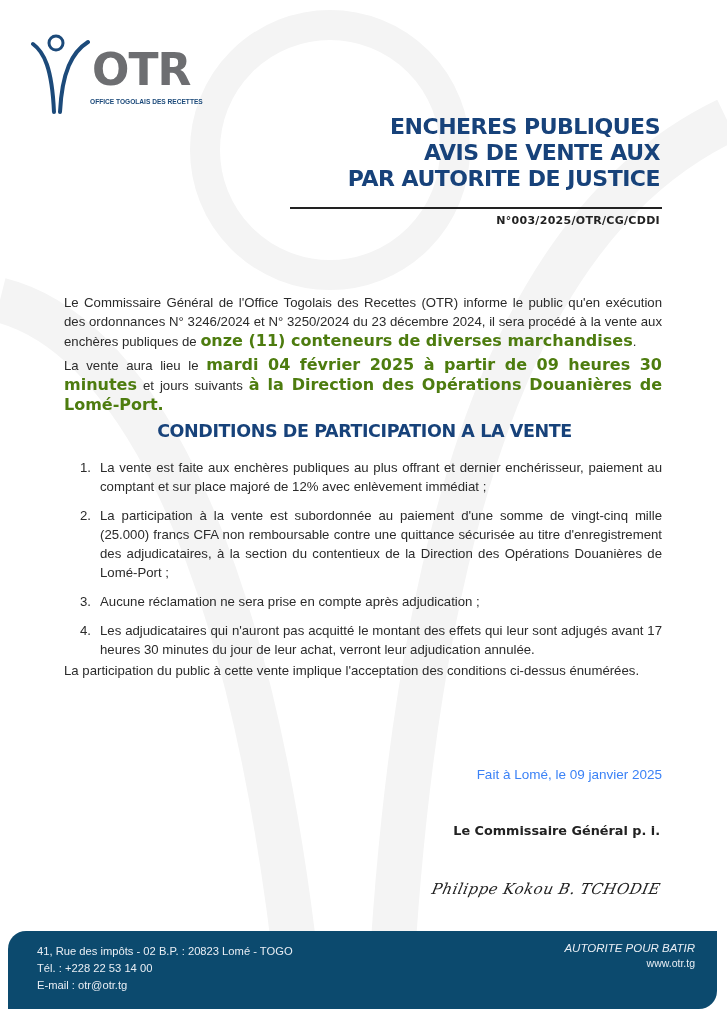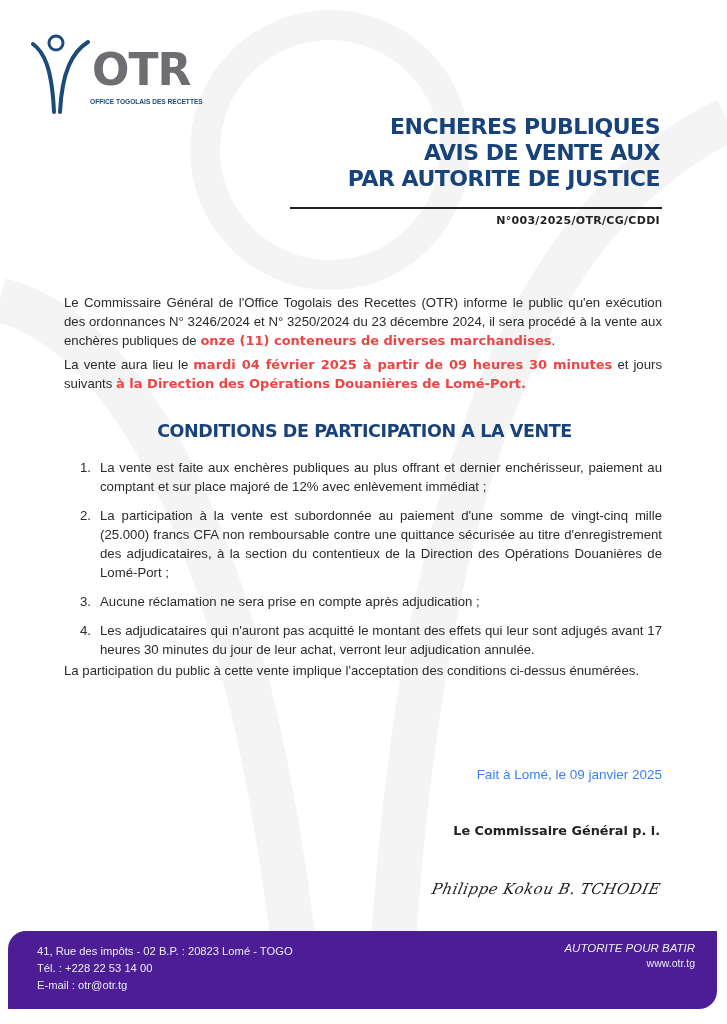--- a/index.html
+++ b/index.html
@@ -25,21 +25,21 @@
 
   .title-block { position: absolute; right: 67px; top: 114px; text-align: right; }
   .title-line {
     font-family: "DejaVu Sans", sans-serif; font-weight: bold; font-size: 22px;
     color: #17427a; line-height: 26px; letter-spacing: -0.5px;
   }
   .title-rule { position: absolute; left: 290px; top: 207px; width: 372px; height: 2px; background: #222; }
   .ref { position: absolute; right: 67px; top: 214px; font-family: "DejaVu Sans", sans-serif; font-weight: bold; font-size: 11px; color: #222; letter-spacing: 0.3px; }
 
   .body-text { position: absolute; left: 64px; width: 598px; font-size: 13.2px; line-height: 19px; text-align: justify; color: #2b2b2b; }
-  .body-text b { font-family: "DejaVu Sans", sans-serif; font-size: 13px; color: #ef4444; }
+  .body-text b { font-family: "DejaVu Sans", sans-serif; font-size: 16px; color: #4d7c0f; }
   .p1 { top: 293px; }
   .p2 { top: 355px; }
 
   .section-title {
     position: absolute; left: 0; width: 727px; top: 421px; text-align: center;
     font-family: "DejaVu Sans", sans-serif; font-weight: bold; font-size: 17.5px; color: #17427a;
     letter-spacing: -0.4px; padding-left: 2px; box-sizing: border-box;
   }
 
   .cond-list { position: absolute; left: 80px; width: 582px; top: 458px; margin: 0; padding: 0; list-style: none; }
@@ -51,21 +51,21 @@
 
   .place-date { position: absolute; right: 65px; top: 767px; font-size: 13.5px; color: #3b82f6; }
   .signatory { position: absolute; right: 67px; top: 823px; font-family: "DejaVu Sans", sans-serif; font-weight: bold; font-size: 12.8px; color: #222; }
   .signature {
     position: absolute; right: 67px; top: 880px; font-family: "DejaVu Serif", serif; font-style: italic;
     font-size: 15px; color: #222; letter-spacing: 0.5px; transform: skewX(-12deg);
   }
 
   .footer {
     position: absolute; left: 8px; top: 931px; width: 709px; height: 78px;
-    background: #4c1d95; border-radius: 18px 0 18px 0; color: #ffffff;
+    background: #0c4a6e; border-radius: 18px 0 18px 0; color: #ffffff;
   }
   .footer-left { position: absolute; left: 29px; top: 12px; font-size: 11.2px; line-height: 17px; color: #e9eef4; }
   .footer-right { position: absolute; right: 22px; top: 10px; text-align: right; }
   .motto { font-size: 11.5px; font-style: italic; color: #e9eef4; line-height: 15px; }
   .website { font-size: 10.5px; color: #e9eef4; line-height: 14px; }
 </style>
 </head>
 <body>
 
 <svg class="watermark" viewBox="0 0 727 1024" xmlns="http://www.w3.org/2000/svg">

